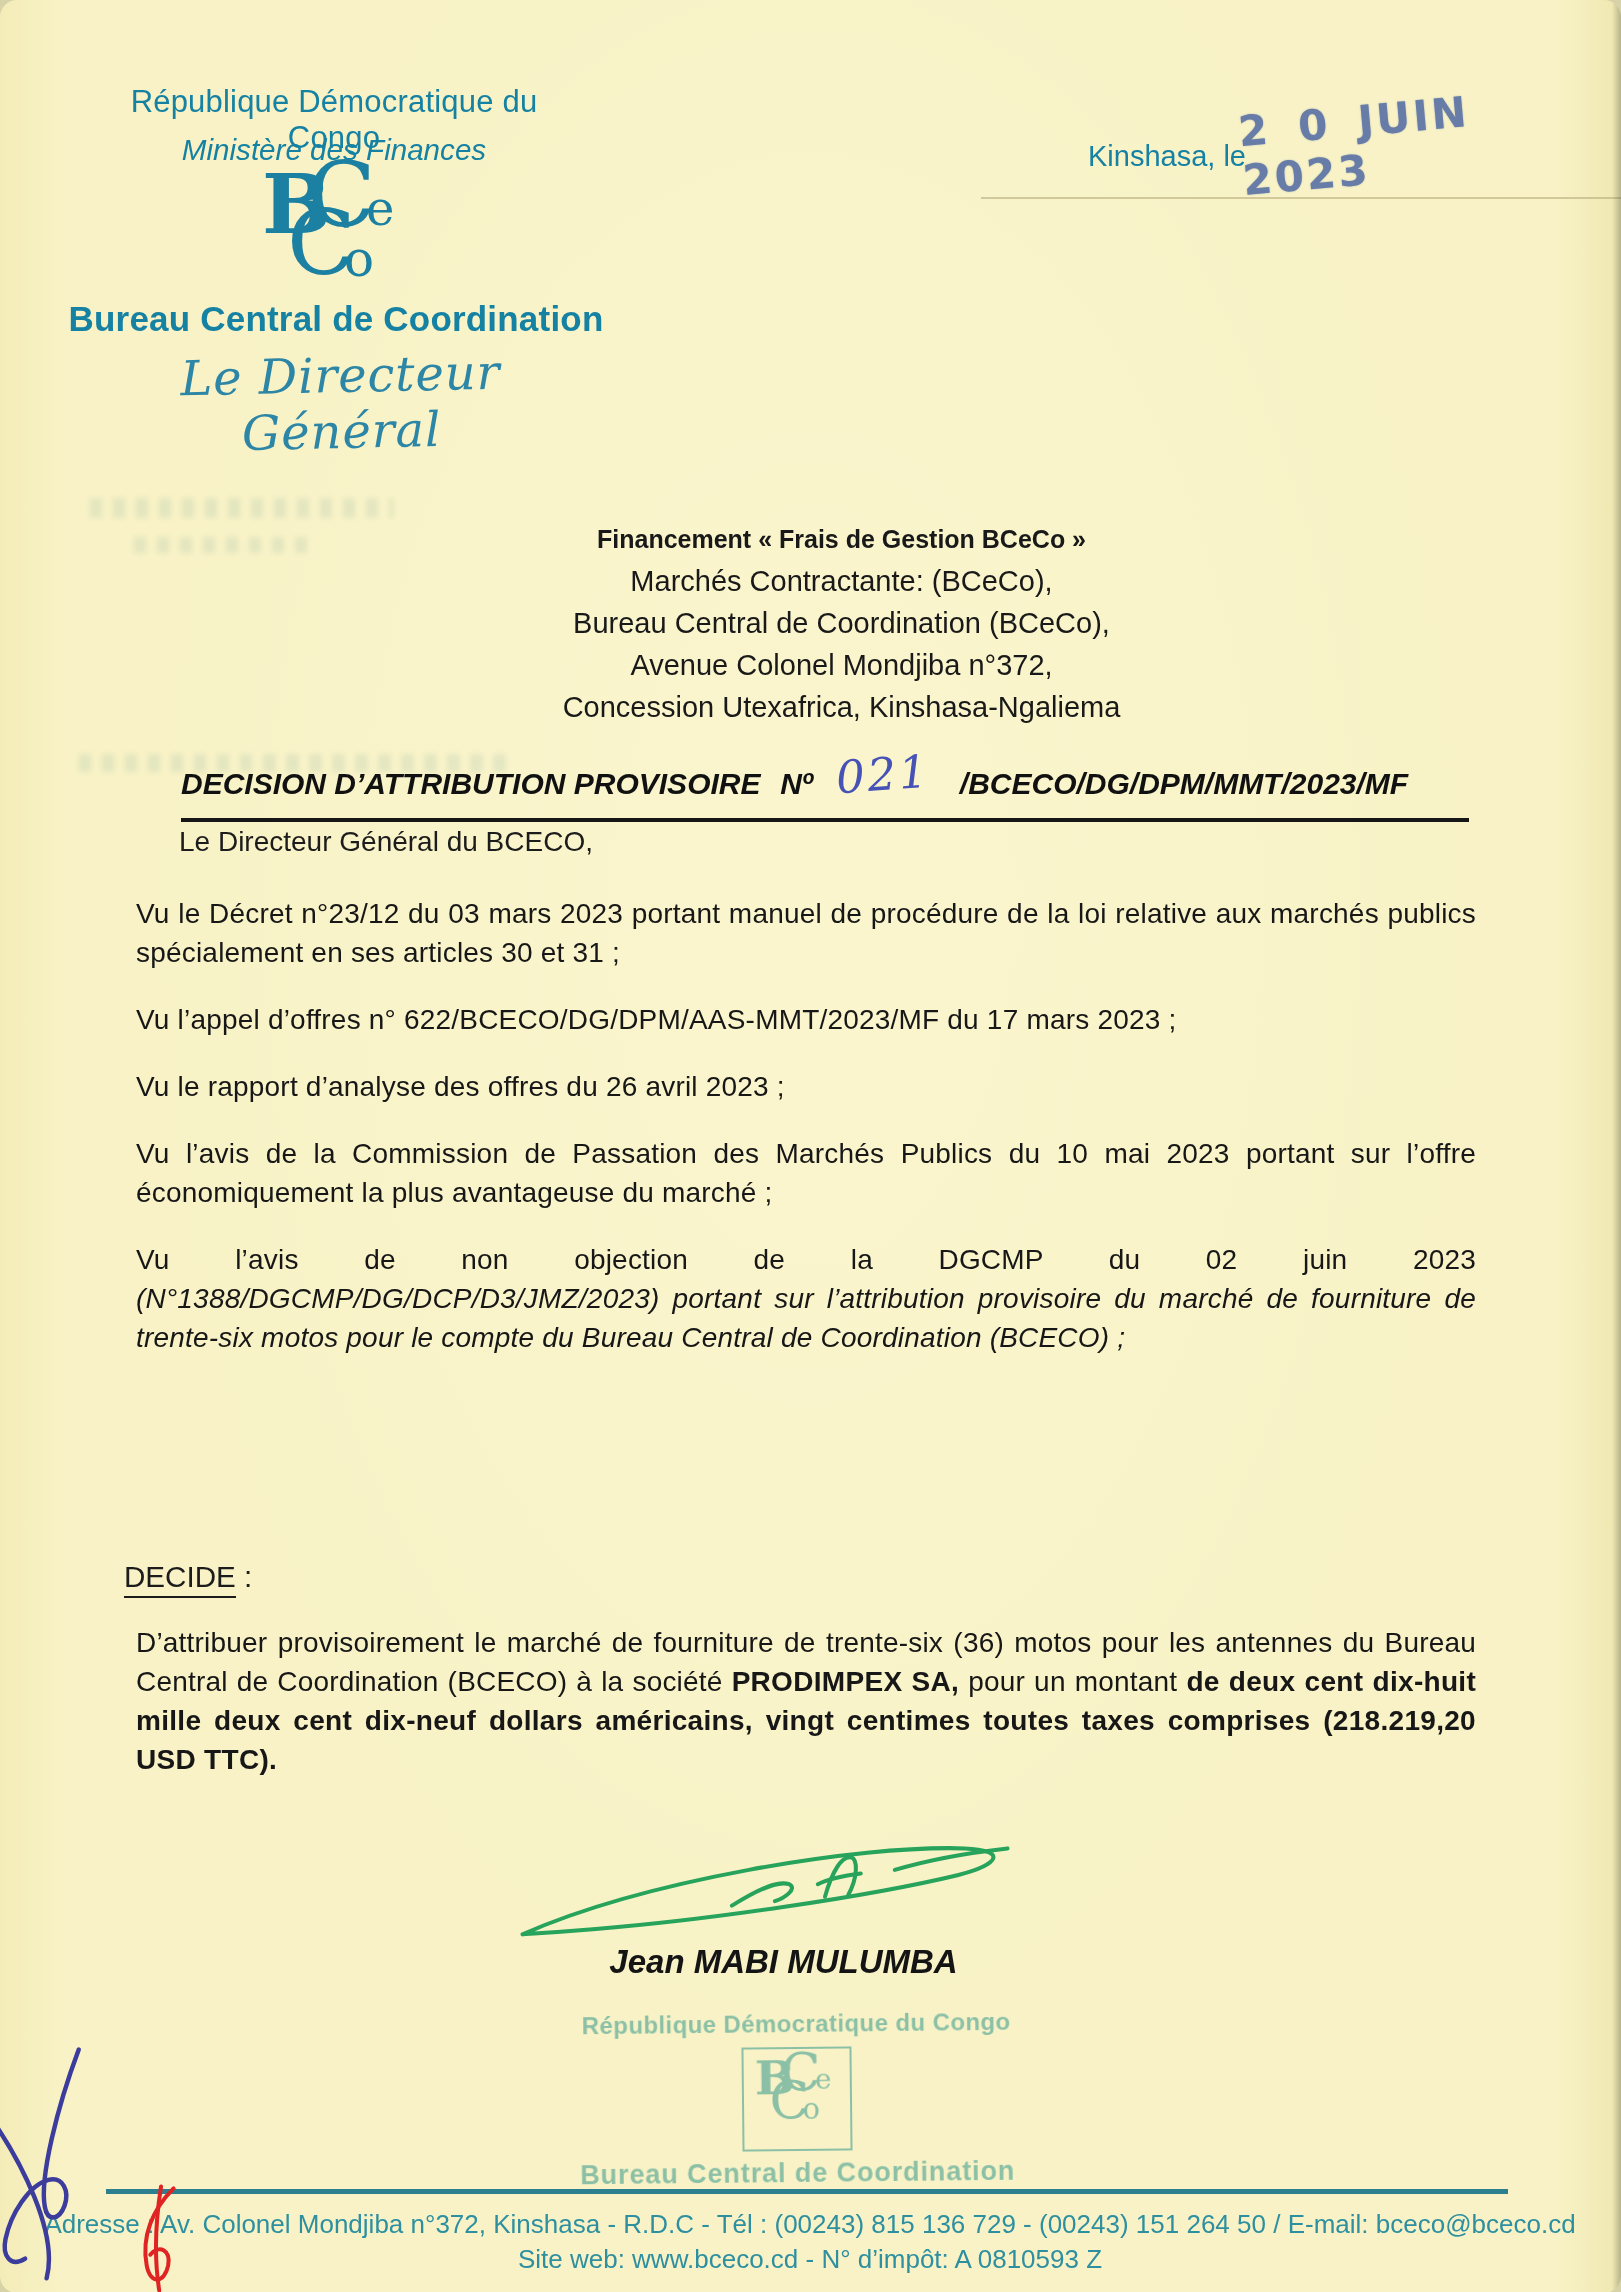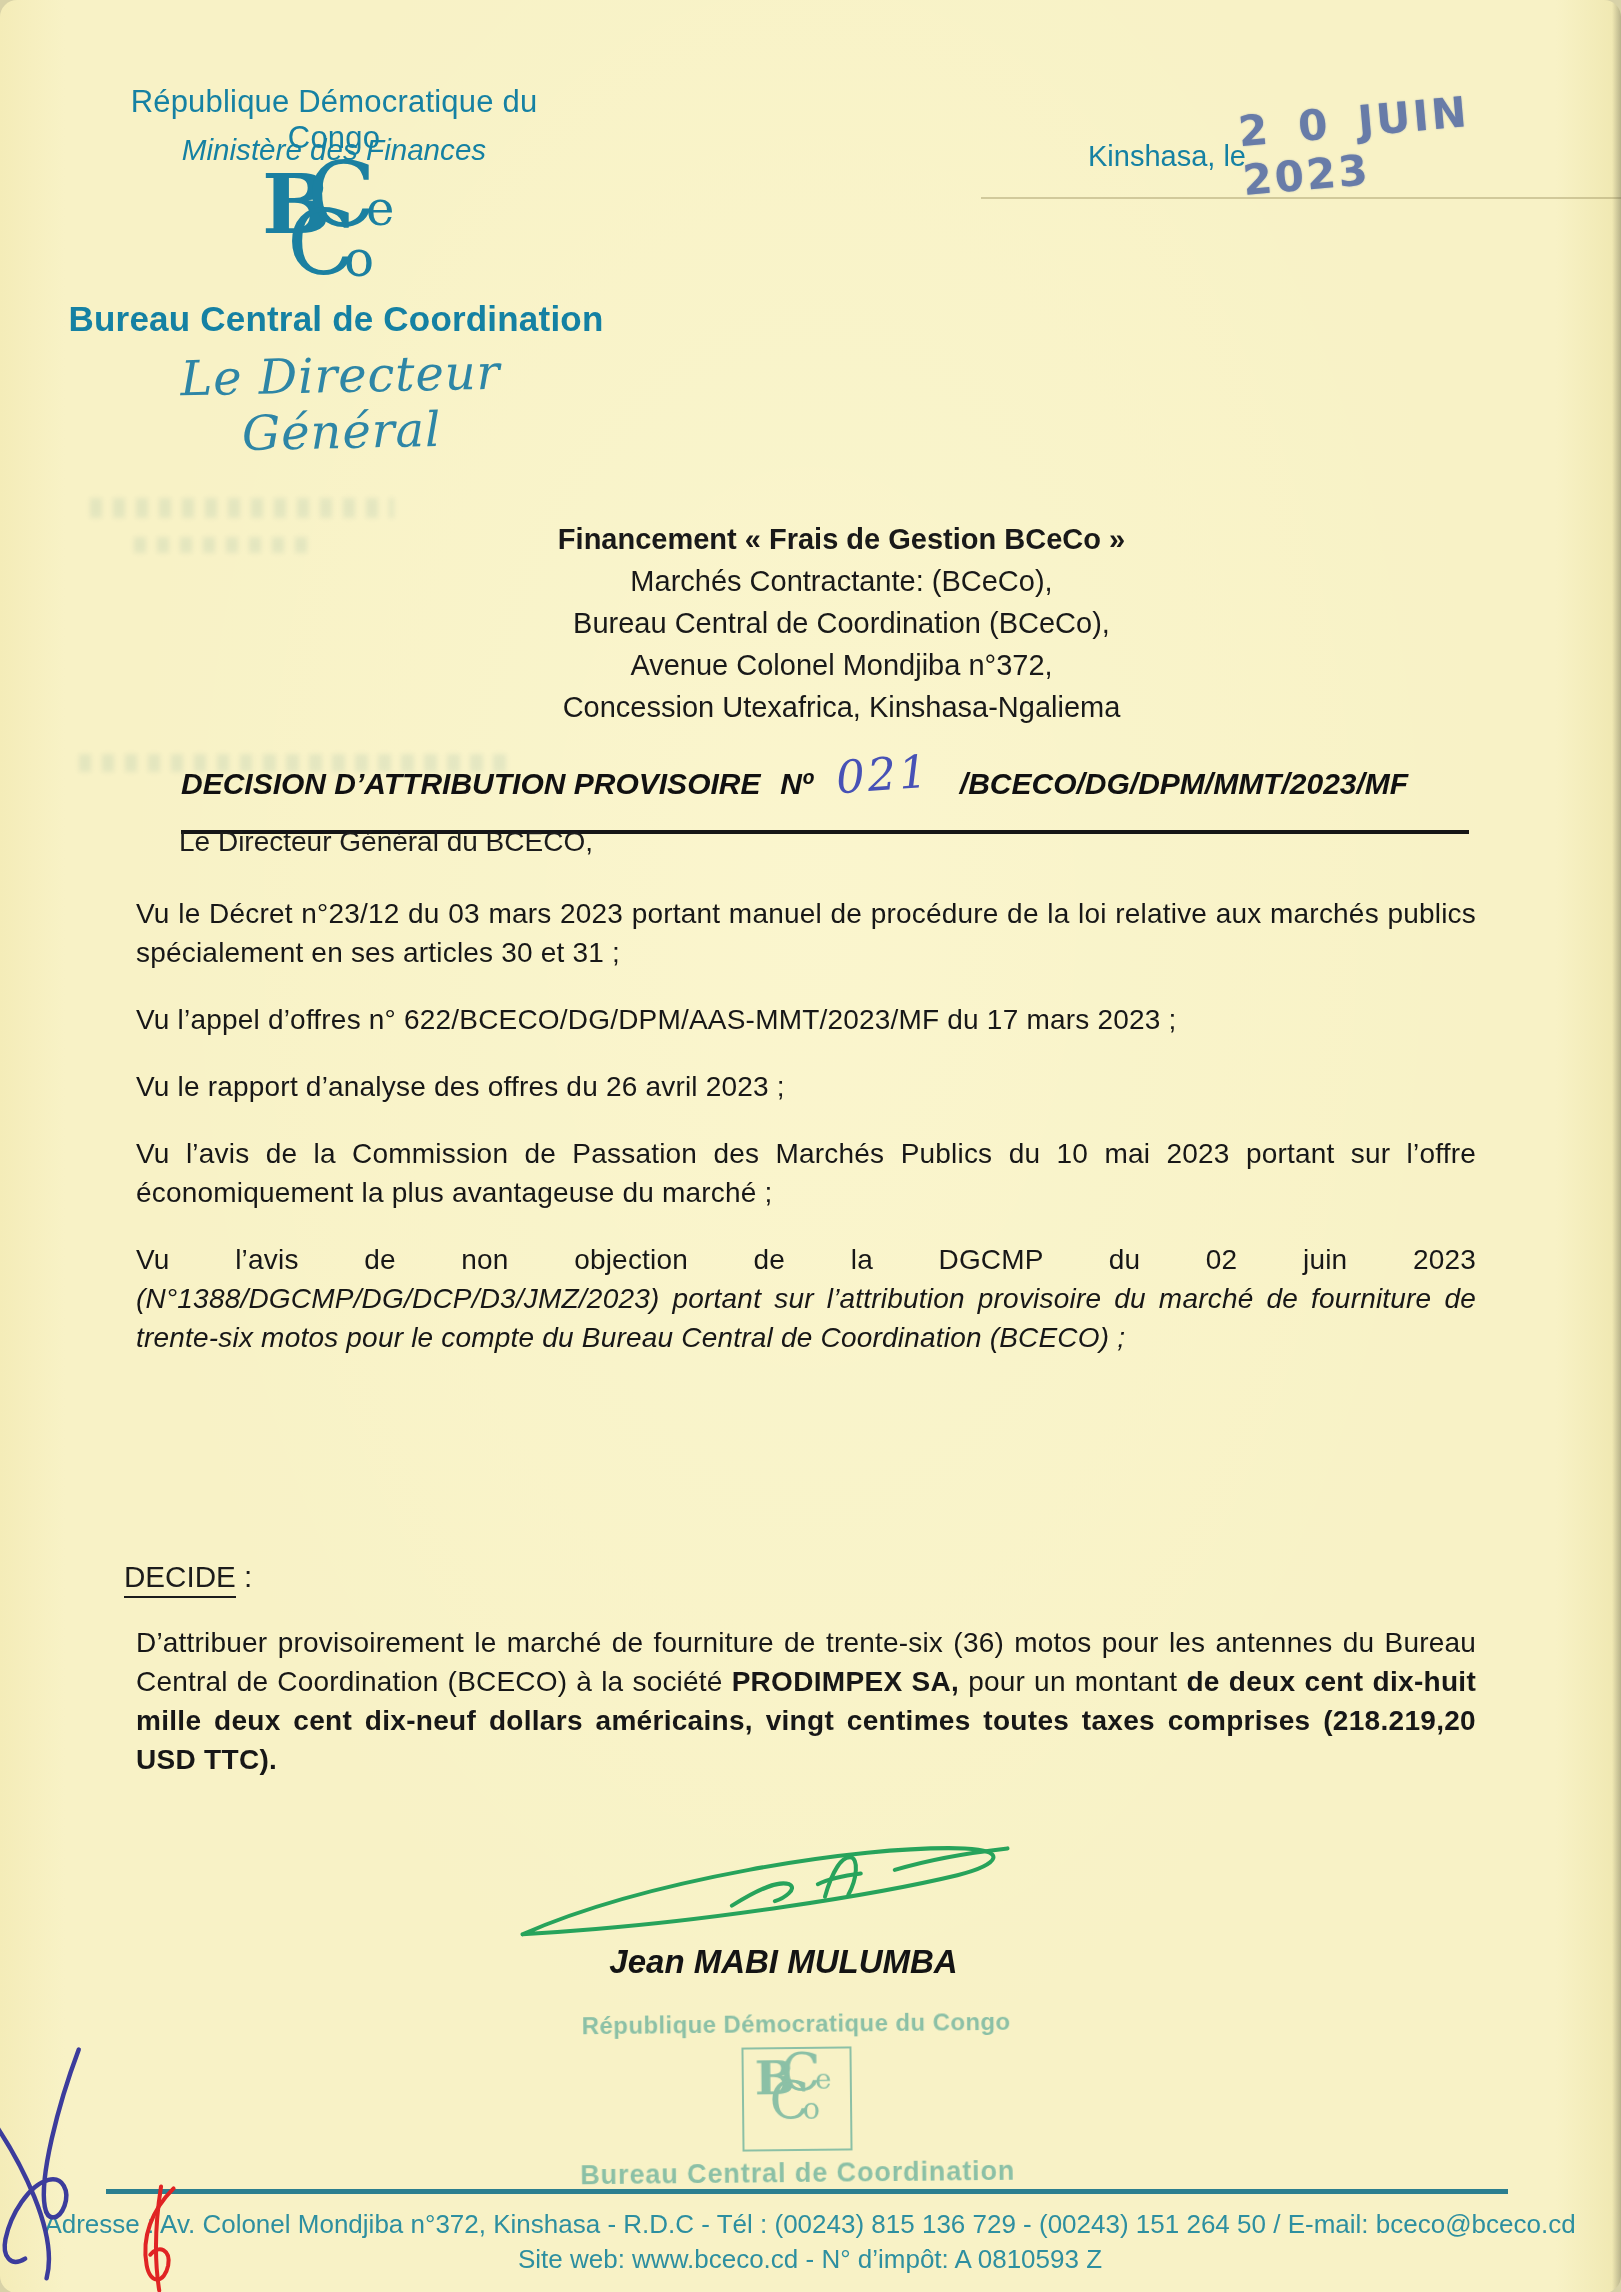--- a/index.html
+++ b/index.html
@@ -41,25 +41,25 @@
   .dateline{left:1088px;top:140px;font-size:29px;color:#1581a3;}
   .datestamp{left:1245px;top:107px;
     font-family:"DejaVu Sans", sans-serif;font-weight:bold;
     font-size:42px;color:#5c73a6;letter-spacing:2.7px;word-spacing:10.7px;
     transform:rotate(-5deg);transform-origin:left bottom;
     text-shadow:0 0 1.8px rgba(92,115,166,.55);opacity:.92;}
 
   
   .project{left:452px;top:518px;width:779px;text-align:center;
     font-size:29px;line-height:42px;color:#191919;}
-  .project .p-title{font-weight:bold;font-size:29px;}
+  .project .p-title{font-weight:bold;font-size:25px;}
 
   
   .dtitle{left:181px;top:752px;width:1288px;
-    border-bottom:4.5px solid #161616;padding-bottom:25px;
+    border-bottom:4.5px solid #161616;padding-bottom:13px;
     display:flex;align-items:baseline;
     font-size:30px;font-weight:bold;font-style:italic;color:#111;}
   .dtitle .numlabel{margin-left:19.7px;}
   .hand-number{
     font-family:"DejaVu Serif", serif;font-style:italic;
     font-size:45px;font-weight:normal;color:#4752b6;
     margin:0 30px 0 23px;position:relative;top:-3.6px;
     transform:rotate(-4deg);letter-spacing:2.7px;}
   .salutation{left:179px;top:826px;font-size:28px;}
 

